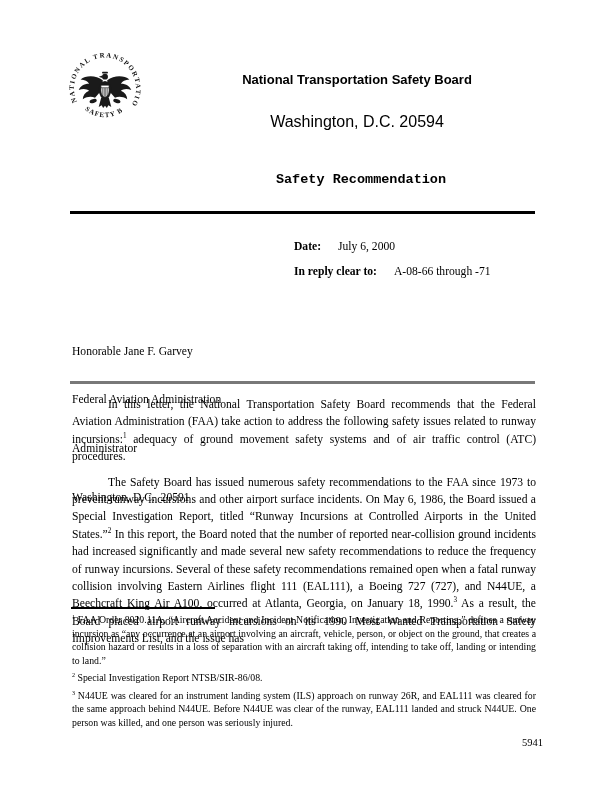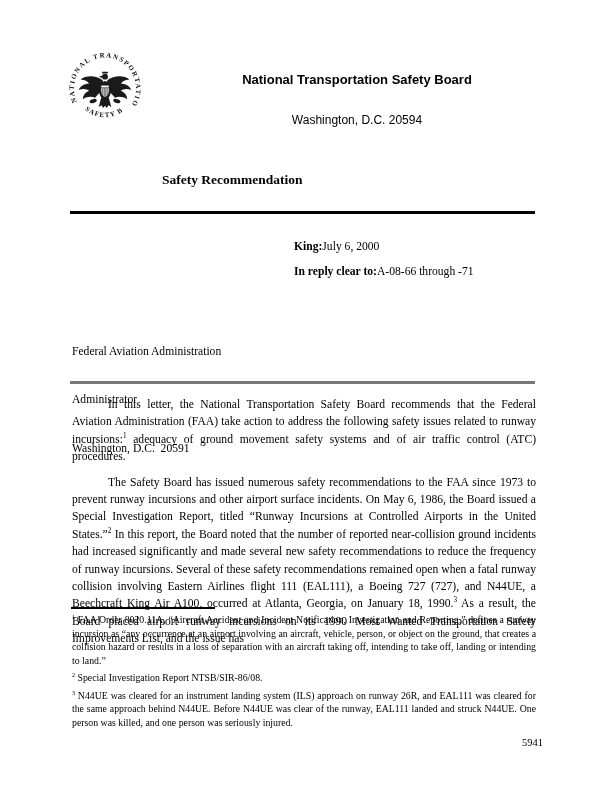--- a/index.html
+++ b/index.html
@@ -6,29 +6,29 @@
   .page{
     width:612px;height:792px;position:relative;margin:0 auto;
     background:#ffffff;color:#000;overflow:hidden;
     font-family:"Liberation Serif", serif;
   }
   
   .seal{position:absolute;left:68px;top:50px;width:74px;height:74px;}
   .seal text{font-family:"Liberation Serif",serif;font-weight:bold;fill:#111;}
   .head-block{position:absolute;left:175px;top:70px;width:364px;text-align:center;}
   .org-name{font-family:"Liberation Sans",sans-serif;font-weight:bold;font-size:13px;line-height:19px;}
-  .org-location{font-family:"Liberation Sans",sans-serif;font-size:12px;margin-top:24px;}
-  .doc-type{position:absolute;left:162px;top:172px;width:364px;
-    font-family:Liberation Serif, serif;font-weight:bold;font-size:13.5px;}
+  .org-location{font-family:"Liberation Sans",sans-serif;font-size:16px;margin-top:24px;}
+  .doc-type{position:absolute;left:179px;top:172px;width:364px;text-align:center;
+    font-family:Liberation Mono, monospace;font-weight:bold;font-size:13.5px;}
   .rule-1{position:absolute;left:70px;top:211px;width:465px;height:3px;background:#000;}
   
   .meta{position:absolute;left:294px;top:240px;font-size:11.6px;}
   .meta-row{margin-bottom:12px;white-space:pre;}
   .meta-label{font-weight:bold;}
-  .meta-value{margin-left:0;}
+  .meta-value{margin-left:17px;}
   
   .recipient{position:absolute;left:72px;top:311px;font-size:11.6px;line-height:16.3px;white-space:pre;}
   .rule-2{position:absolute;left:70px;top:381px;width:465px;height:3px;background:#787878;}
   
   .body-text{position:absolute;left:72px;top:396px;width:464px;
     font-size:11.6px;line-height:17.4px;text-align:justify;}
   .body-text p{margin:0 0 8px 0;text-indent:36px;}
   .rich sup{font-size:0.62em;line-height:0;vertical-align:super;}
   
   .fn-rule{position:absolute;left:71px;top:607px;width:144px;height:2px;background:#000;}
@@ -81,25 +81,26 @@
   </svg>
 
   <div class="head-block">
     <div class="org-name">National Transportation Safety Board</div>
     <div class="org-location">Washington, D.C. 20594</div>
   </div>
   <div class="doc-type">Safety Recommendation</div>
   <div class="rule-1"></div>
 
   <div class="meta">
-    <div class="meta-row"><span class="meta-label">King:</span><span class="meta-value">July 6, 2000</span></div>
+    <div class="meta-row"><span class="meta-label">Date:</span><span class="meta-value">July 6, 2000</span></div>
     <div class="meta-row"><span class="meta-label">In reply clear to:</span><span class="meta-value">A-08-66 through -71</span></div>
   </div>
 
   <div class="recipient">
+    <div>Honorable Jane F. Garvey</div>
     <div>Federal Aviation Administration</div>
     <div>Administrator</div>
     <div>Washington, D.C.  20591</div>
   </div>
   <div class="rule-2"></div>
 
   <div class="body-text">
     <p class="rich"><span>In this letter, the National Transportation Safety Board recommends that the Federal Aviation Administration (FAA) take action to address the following safety issues related to runway incursions:</span><sup>1</sup><span> adequacy of ground movement safety systems and of air traffic control (ATC) procedures.</span></p>
     <p class="rich"><span>The Safety Board has issued numerous safety recommendations to the FAA since 1973 to prevent runway incursions and other airport surface incidents.  On May 6, 1986, the Board issued a Special Investigation Report, titled “Runway Incursions at Controlled Airports in the United States.”</span><sup>2</sup><span>  In this report, the Board noted that the number of reported near-collision ground incidents had increased significantly and made several new safety recommendations to reduce the frequency of runway incursions.  Several of these safety recommendations remained open when a fatal runway collision involving Eastern Airlines flight 111 (EAL111), a Boeing 727 (727), and N44UE, a Beechcraft King Air A100, occurred at Atlanta, Georgia, on January 18, 1990.</span><sup>3</sup><span>  As a result, the Board placed airport runway incursions on its 1990 Most Wanted Transportation Safety Improvements List, and the issue has</span></p>
   </div>

